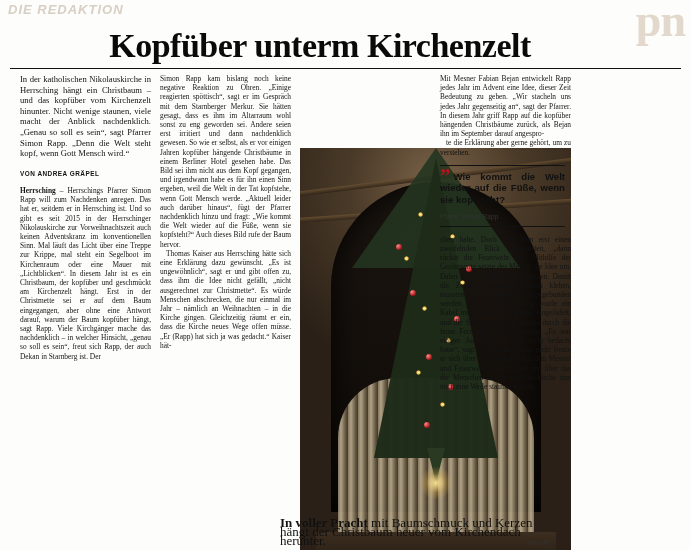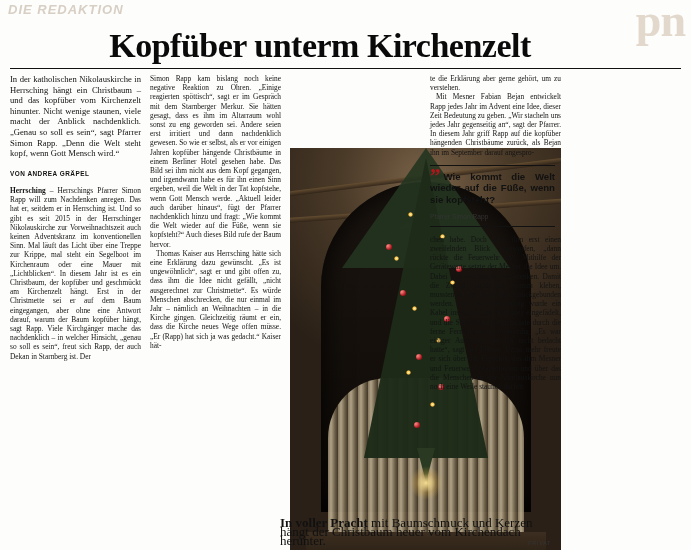--- a/index.html
+++ b/index.html
@@ -58,21 +58,21 @@
     position: absolute;
     top: 68px;
     left: 10px;
     width: 671px;
     height: 1px;
     background: #111;
   }
   .cols {
     position: absolute;
     top: 74px;
-    left: 10px;
+    left: 20px;
     width: 671px;
     height: 468px;
   }
   .col {
     position: absolute;
     top: 0;
     font-size: 7.4px;
     line-height: 9.2px;
     text-align: justify;
     color: #141414;
@@ -325,22 +325,22 @@
       <div class="ball" style="left:96px; top:96px;"></div>
       <div class="ball" style="left:166px; top:118px;"></div>
       <div class="ball" style="left:110px; top:142px;"></div>
       <div class="ball" style="left:154px; top:168px;"></div>
       <div class="ball" style="left:126px; top:206px;"></div>
       <div class="ball" style="left:148px; top:236px;"></div>
       <div class="ball" style="left:124px; top:274px;"></div>
     </div>
 
     <div class="col col4">
+      <p>Mit Mesner Fabian Bejan entwickelt Rapp jedes Jahr im Advent eine Idee, dieser Zeit Bedeutung zu geben. „Wir stacheln uns jedes Jahr gegenseitig an“, sagt der Pfarrer. In diesem Jahr griff Rapp auf die kopfüber hängenden Christbäume zurück, als Bejan ihn im September darauf angespro-</p>
       <p>te die Erklärung aber gerne gehört, um zu verstehen.</p>
-      <p>Mit Mesner Fabian Bejan entwickelt Rapp jedes Jahr im Advent eine Idee, dieser Zeit Bedeutung zu geben. „Wir stacheln uns jedes Jahr gegenseitig an“, sagt der Pfarrer. In diesem Jahr griff Rapp auf die kopfüber hängenden Christbäume zurück, als Bejan ihn im September darauf angespro-</p>
 
       <div class="quotebox">
         <div class="qline"></div>
         <div>
           <span class="quotemark">”</span><span class="quotetext">Wie kommt die Welt wieder auf die Füße, wenn sie kopfsteht?</span>
         </div>
         <div class="quoteattr">Pfarrer Simon Rapp</div>
         <div class="qline-bottom"></div>
       </div>
 

